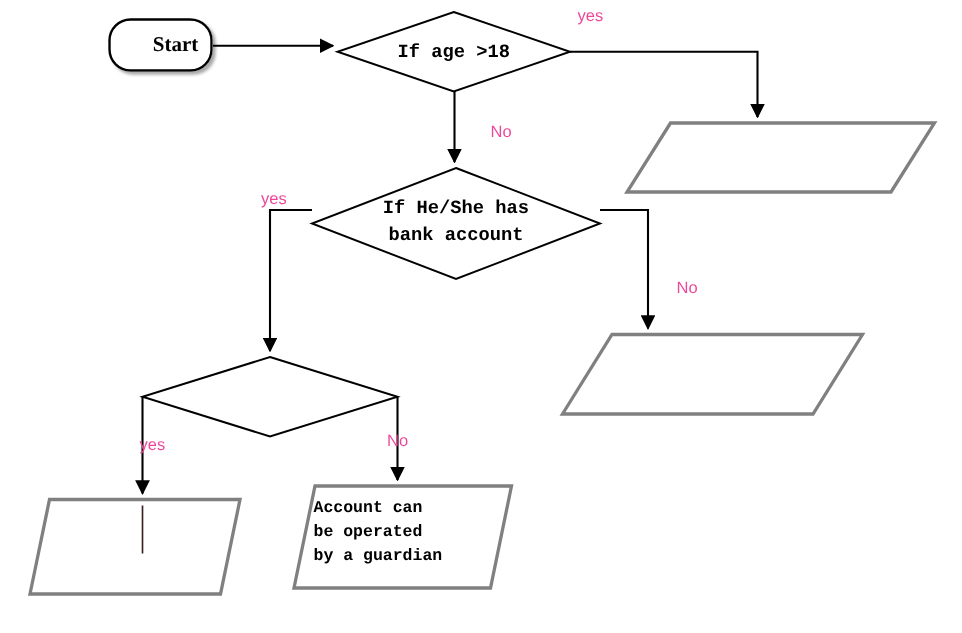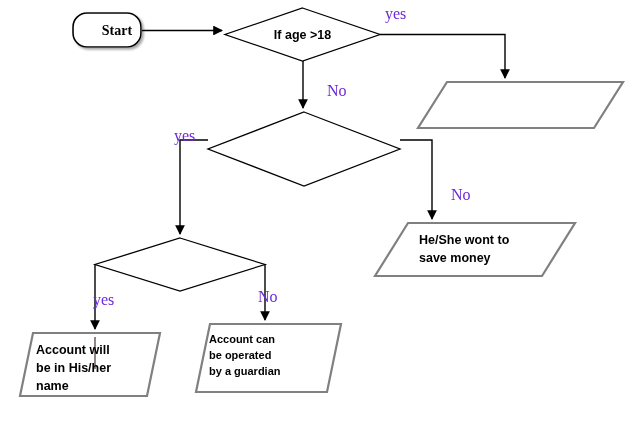--- a/index.html
+++ b/index.html
@@ -17,39 +17,39 @@
   }
   #flow-svg {
     position: absolute;
     top: 0;
     left: 0;
     width: 641px;
     height: 422px;
   }
   .node-label {
     position: absolute;
-    font-family: Liberation Sans, sans-serif;
+    font-family: Liberation Mono, monospace;
     font-weight: bold;
     color: #000000;
     line-height: 1.45;
     white-space: pre-line;
     pointer-events: none;
   }
   .label-center {
     text-align: center;
   }
   .label-left {
     text-align: left;
   }
   .edge-label {
     position: absolute;
-    font-family: Liberation Serif, serif;
+    font-family: Liberation Sans, sans-serif;
     font-weight: normal;
-    color: #6d28d9;
-    font-size: 16px;
+    color: #ec4899;
+    font-size: 11px;
     white-space: nowrap;
     pointer-events: none;
   }
   .terminator-text {
     font-family: "Liberation Serif", serif;
     font-weight: bold;
     font-size: 14px;
   }
 </style>
 </head>
@@ -117,28 +117,25 @@
 
      Account can be operated by a guardian --&gt;
     <path d="M 265 264.5 L 265 320" fill="none" stroke="#000000" stroke-width="1.4" marker-end="url(#arrow)"></path>
   </svg>
 
   <div class="node-label label-center terminator-text" style="left:73px; top:21px; width:88px; font-size:14px;">Start</div>
 
   <div class="node-label label-center" style="left:225px; top:26px; width:155px; font-size:12.5px;">If age &gt;18</div>
 
 
-
-  <div class="node-label label-left" style="left:419px; top:231px; width:150px; font-size:12.5px;">He/She wont to
-save money</div>
+  <div class="node-label label-center" style="left:222px; top:130px; width:164px; font-size:12.5px;">If He/She has
+bank account</div>
 
 
-  <div class="node-label label-left" style="left:36px; top:341px; width:116px; font-size:12.5px;">Account will
-be in His/her
-name</div>
+
 
   <div class="node-label label-left" style="left:209px; top:332px; width:124px; font-size:11px;">Account can
 be operated
 by a guardian</div>
 
   <div class="edge-label" style="left:385px; top:5px;">yes</div>
 
   <div class="edge-label" style="left:327px; top:82px;">No</div>
 
   <div class="edge-label" style="left:174px; top:127px;">yes</div>

